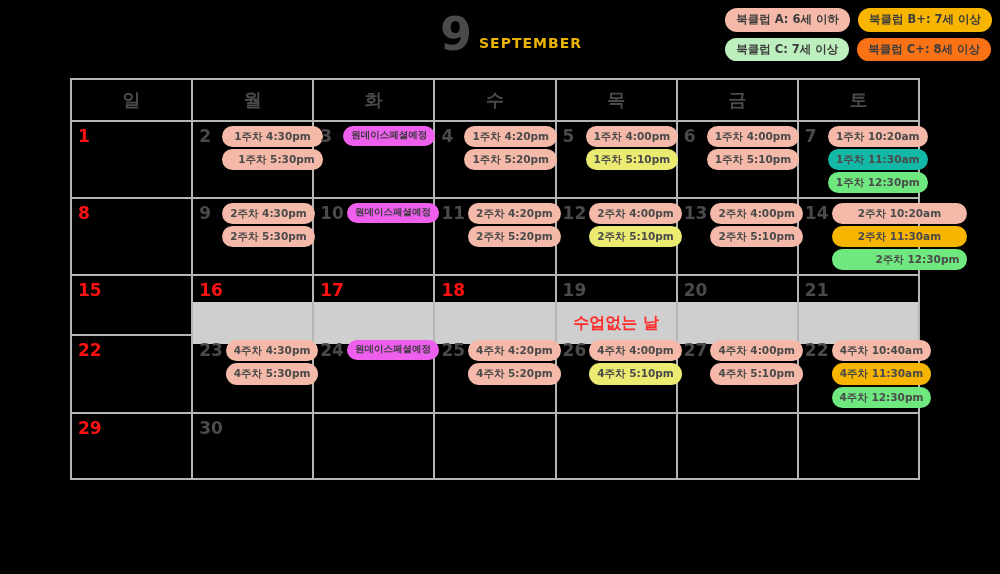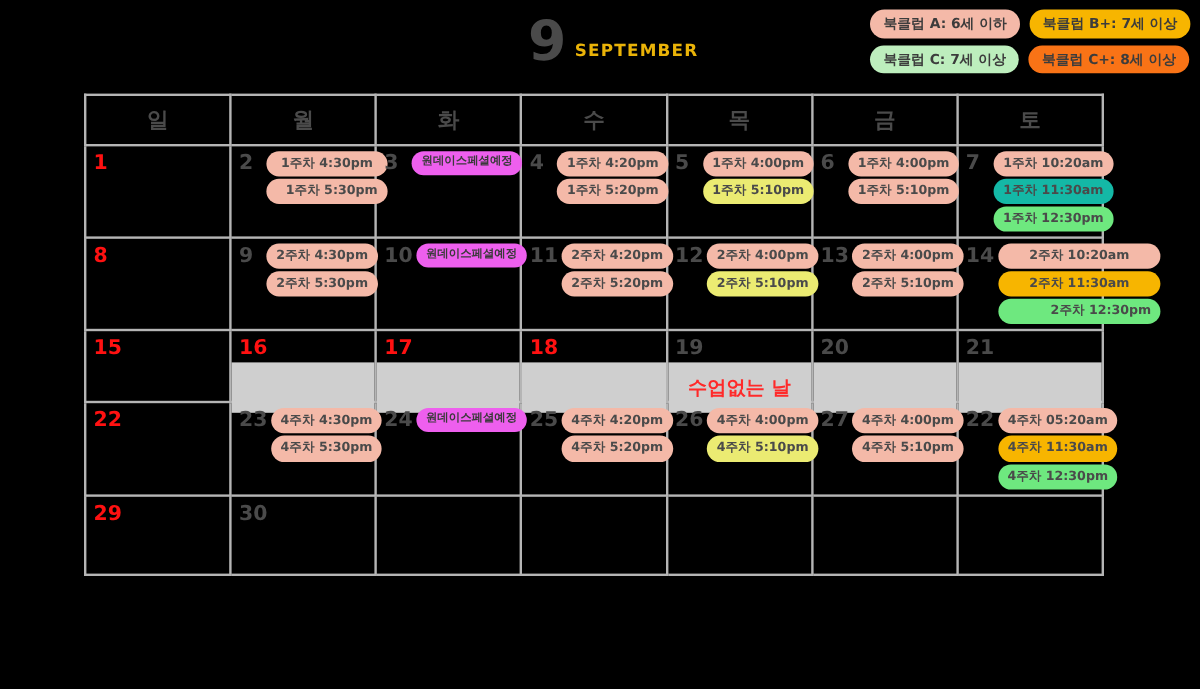--- a/index.html
+++ b/index.html
@@ -401,21 +401,21 @@
             <div class="events">
               <div class="evt" style="background: rgb(244, 185, 168);">4주차 4:00pm</div>
               <div class="evt" style="background: rgb(244, 185, 168);">4주차 5:10pm</div>
             </div>
           </div>
         </td>
         <td>
           <div class="cell-inner">
             <div class="daynum">22</div>
             <div class="events">
-              <div class="evt" style="background: rgb(244, 185, 168);">4주차 05:20am</div>
+              <div class="evt" style="background: rgb(244, 185, 168);">4주차 10:40am</div>
               <div class="evt" style="background: rgb(247, 181, 0);">4주차 11:30am</div>
               <div class="evt" style="background: rgb(110, 232, 127);">4주차 12:30pm</div>
             </div>
           </div>
         </td>
       </tr>
       <tr>
         <td>
           <div class="cell-inner">
             <div class="daynum sun">29</div>

